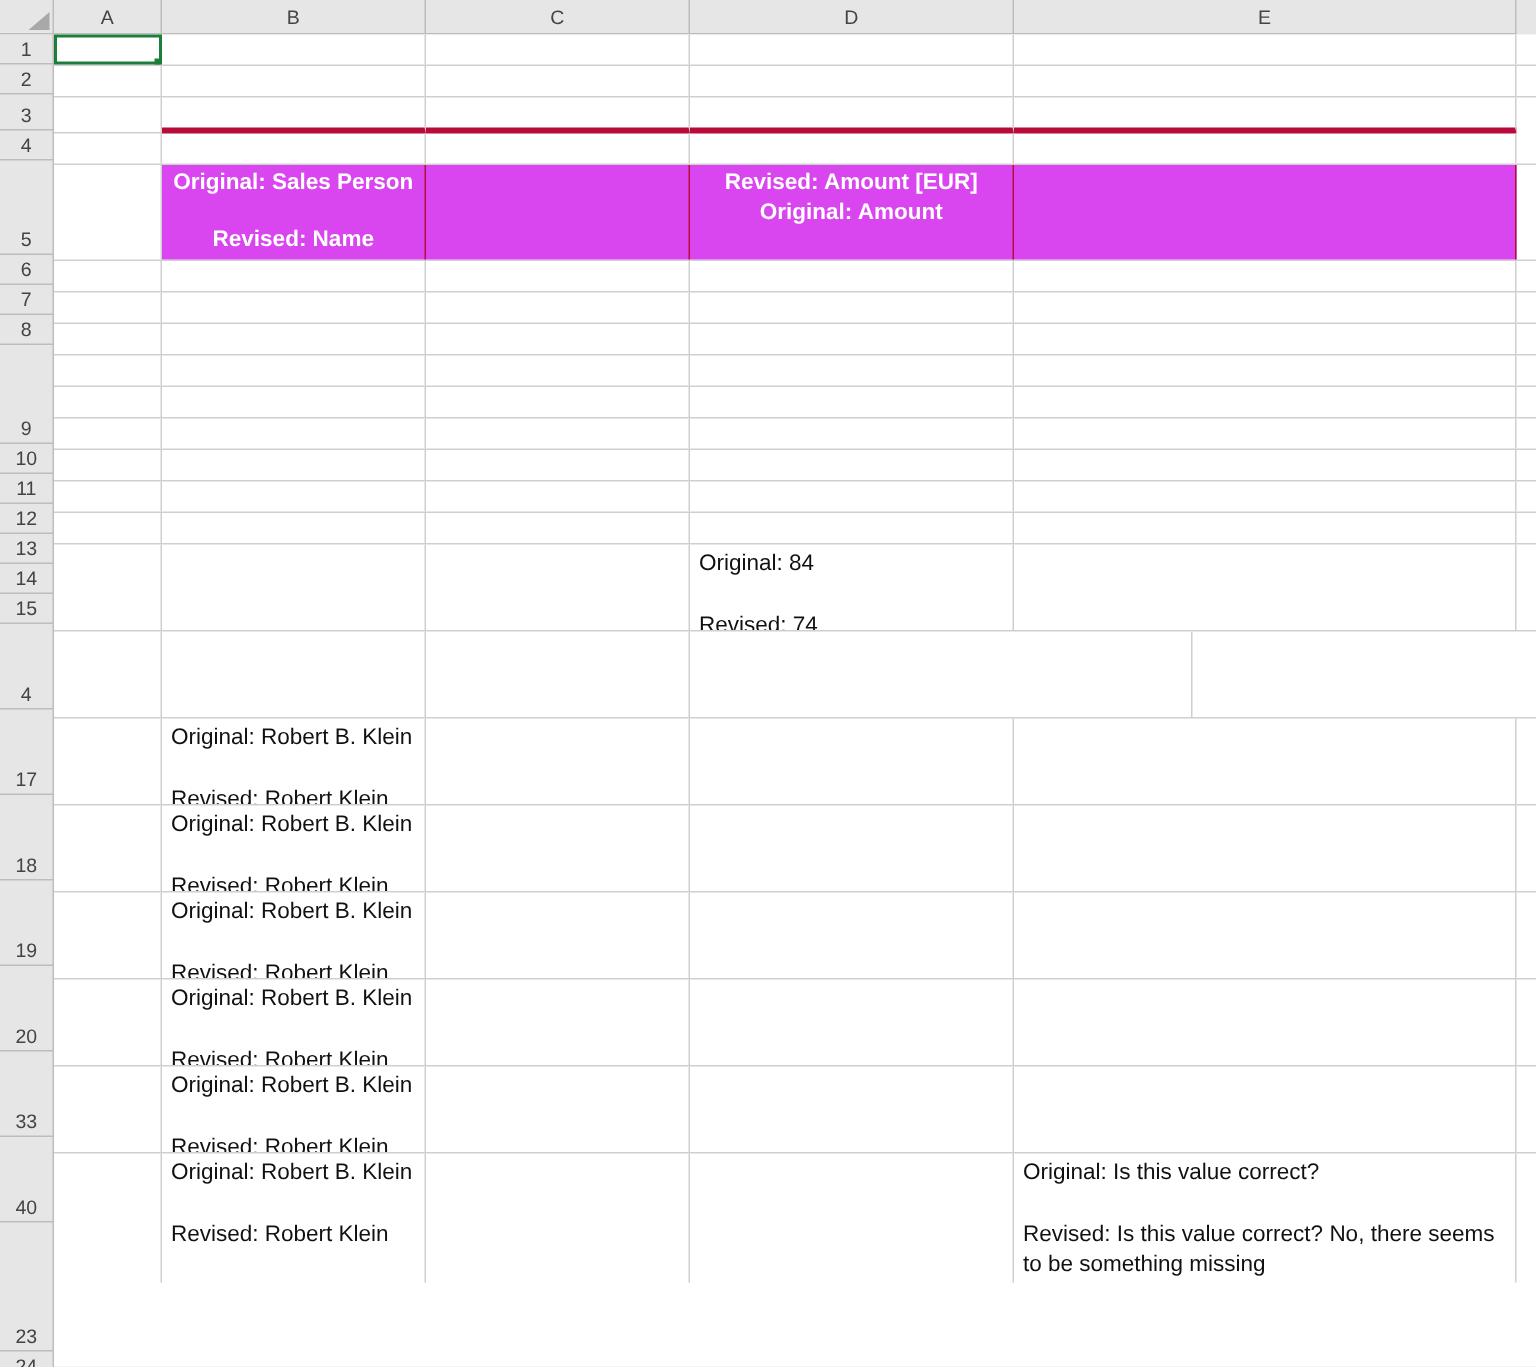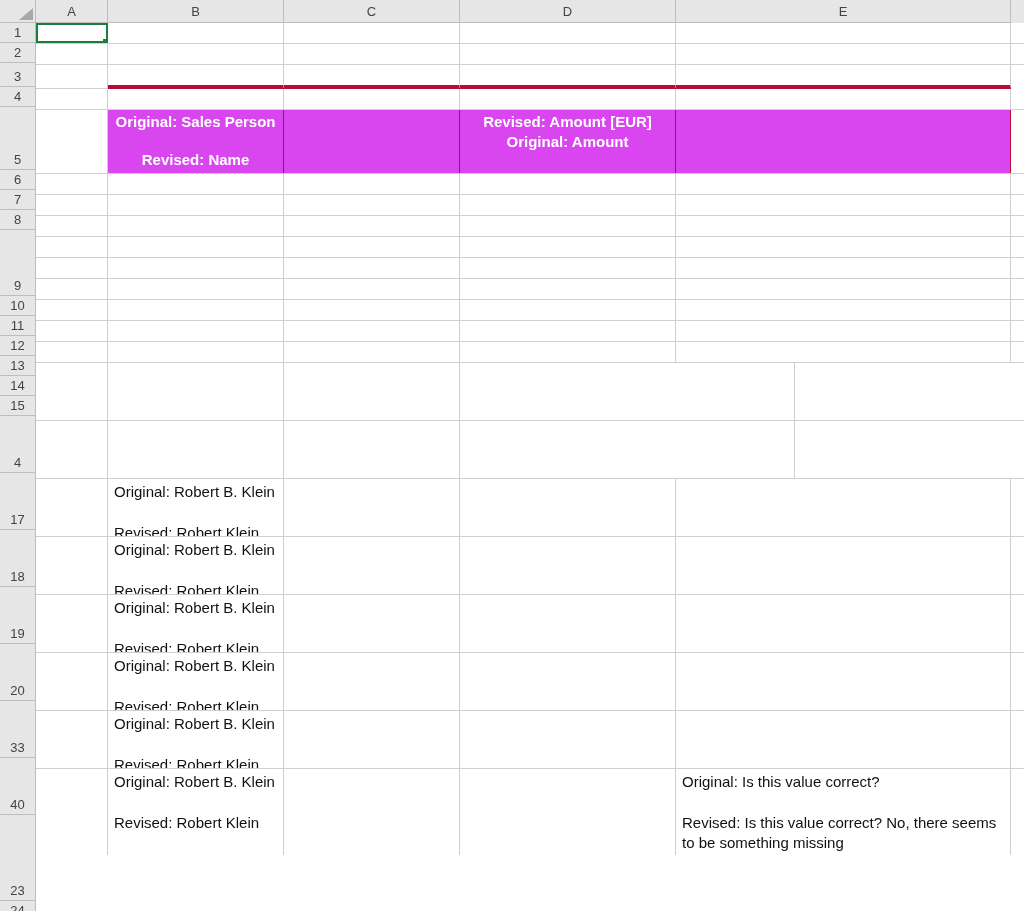--- a/index.html
+++ b/index.html
@@ -269,20 +269,23 @@
       <div class="cell rowB"></div>
       <div class="cell rowC"></div>
       <div class="cell rowD"></div>
       <div class="cell rowE"></div>
     </div>
 
   <div class="row row-h57">
     <div class="cell rowA"></div>
     <div class="cell rowB"></div>
     <div class="cell rowC"></div>
+    <div class="cell rowD">Original: 84
+
+Revised: 74</div>
     <div class="cell rowE"></div>
   </div>
 
   <div class="row row-h57">
     <div class="cell rowA"></div>
     <div class="cell rowB"></div>
     <div class="cell rowC"></div>
     <div class="cell rowE"></div>
   </div>
 

